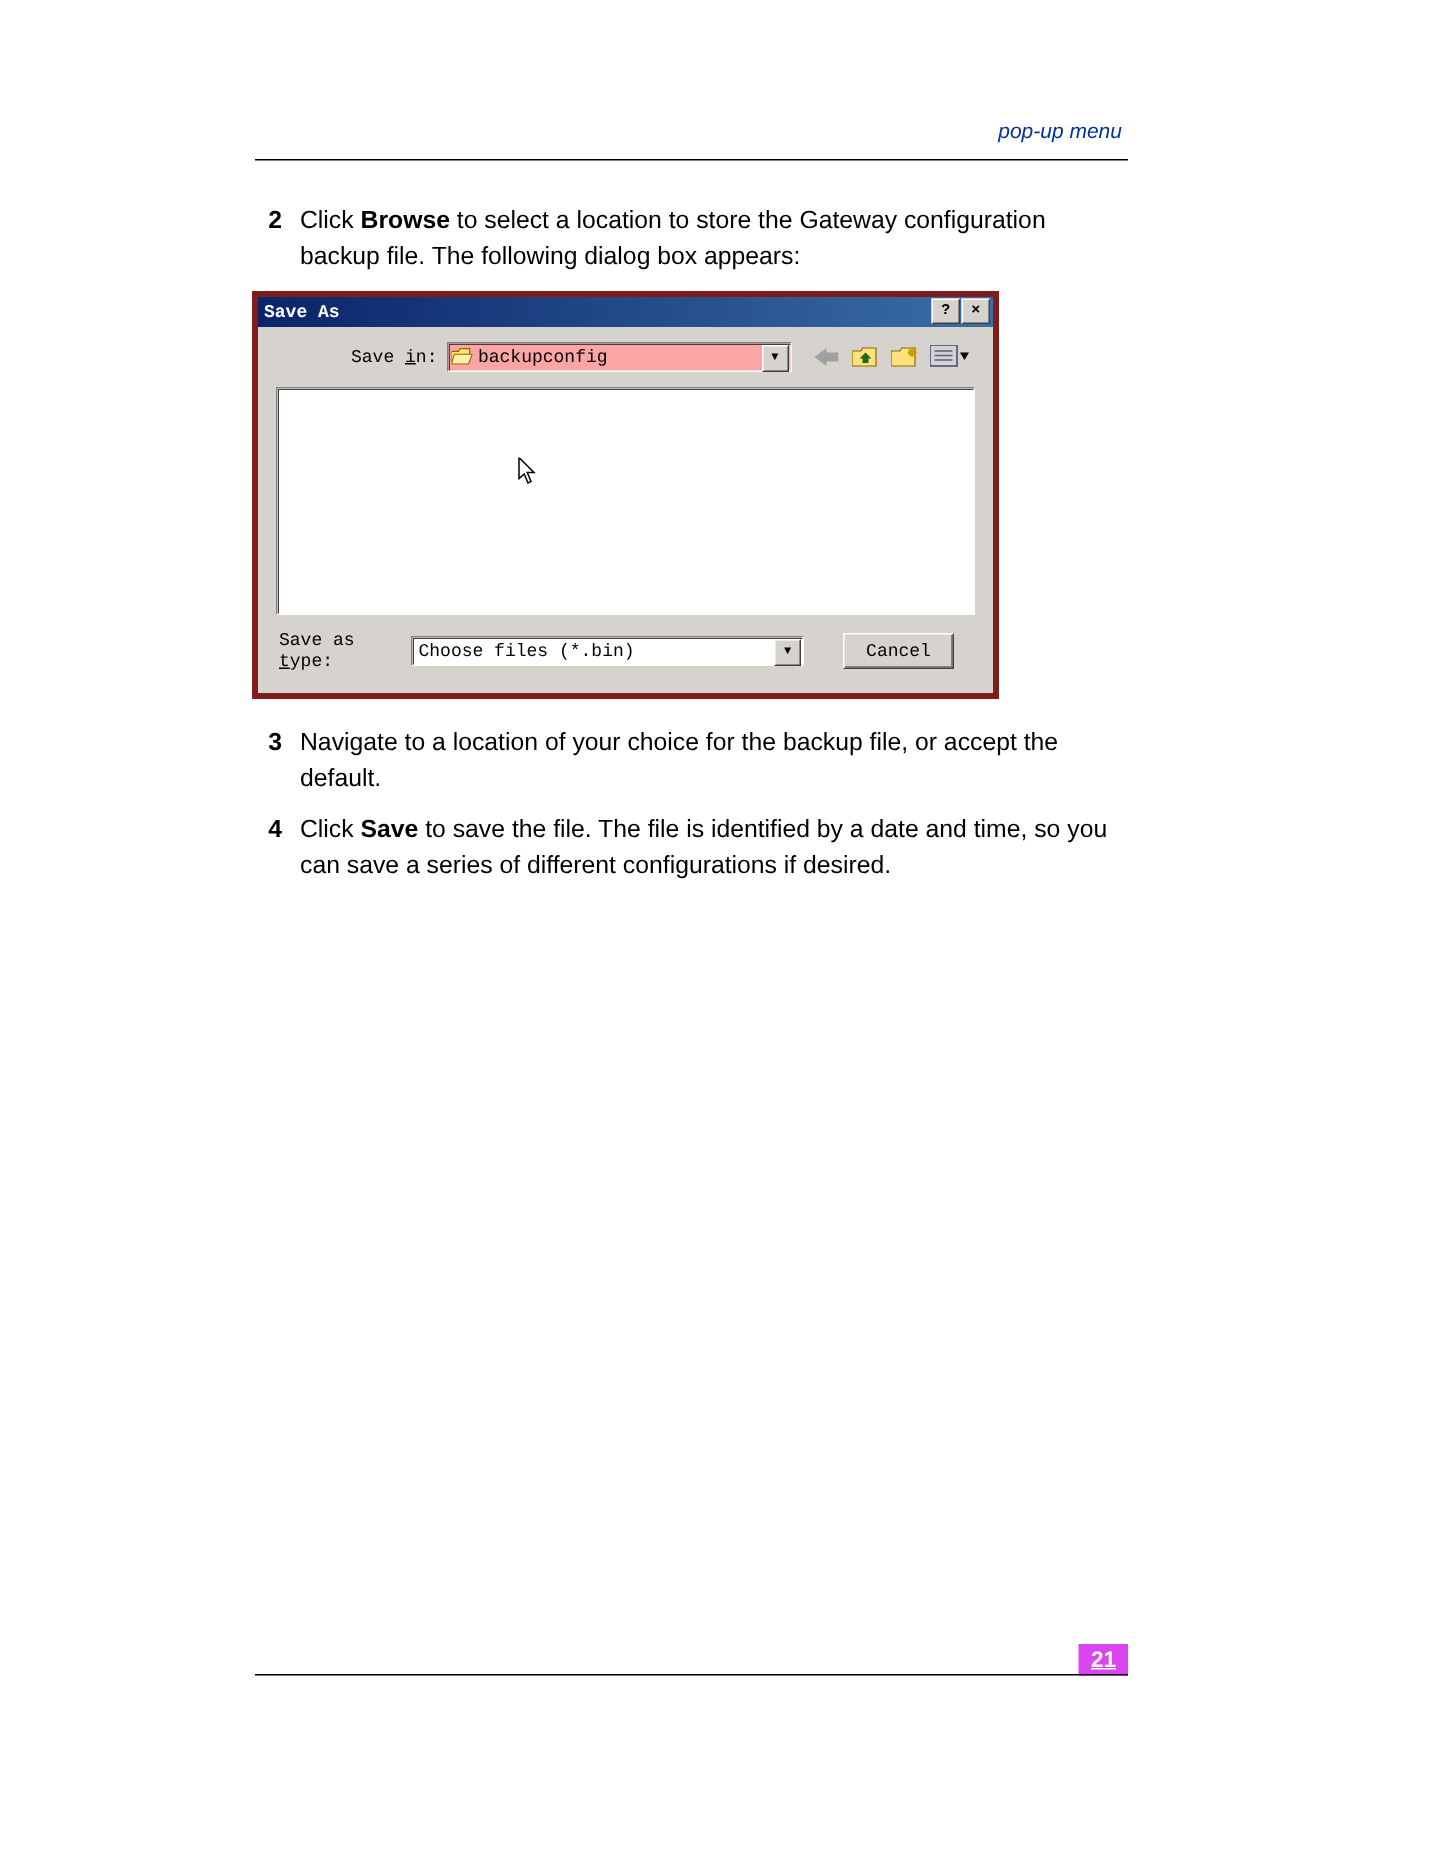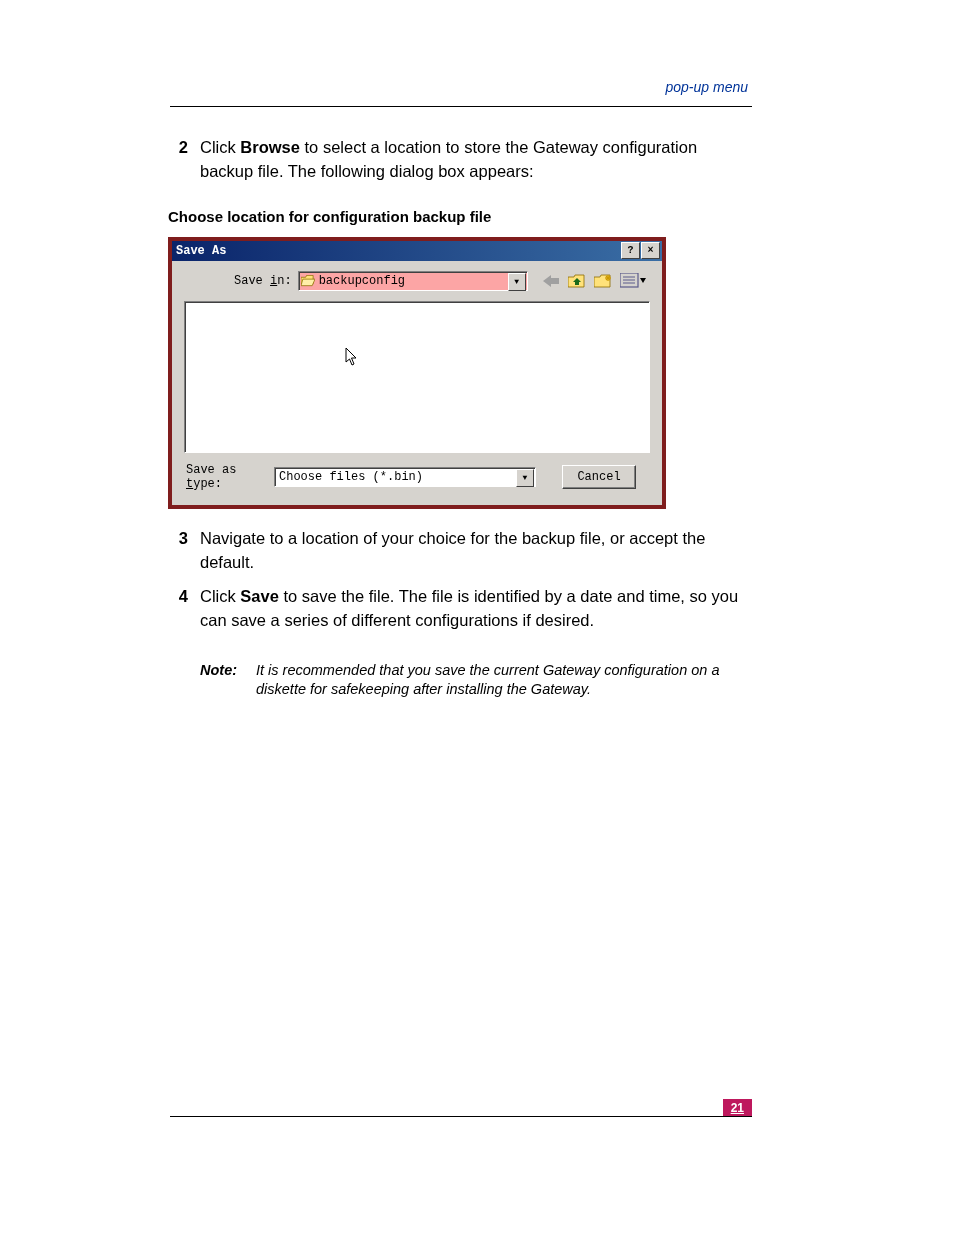--- a/index.html
+++ b/index.html
@@ -213,45 +213,44 @@
     left: 170px; right: 170px;
     bottom: 110px;
     border: none;
     border-top: 1.5px solid #000;
   }
   .pagenum {
     position: absolute;
     right: 170px;
     bottom: 112px;
     transform: translateY(-6px);
-    background: #be185d;
+    background: #d946ef;
     color: #fff;
     font-weight: bold;
-    font-size: 12px;
+    font-size: 15px;
     padding: 2px 8px;
     text-decoration: underline;
   }
 </style>
 </head>
 <body>
 
 <div class="page">
   <div class="top-breadcrumb">pop-up menu</div>
   <hr class="top-rule">
 
   <div class="content">
 
     <div class="step">
       <div class="step-num">2</div>
       <div class="step-body">
         <span>Click </span><b>Browse</b><span> to select a location to store the Gateway configuration backup file. The following dialog box appears:</span>
       </div>
     </div>
 
-    <div class="figure-caption">Choose location for configuration backup file</div>
 
     <div class="dialog">
       <div class="titlebar">
         <span class="titlebar-text">Save As</span>
         <div class="titlebar-buttons">
           <div class="tb-btn">?</div>
           <div class="tb-btn">×</div>
         </div>
       </div>
 
@@ -327,22 +326,18 @@
       <div class="step-body">Navigate to a location of your choice for the backup file, or accept the default.</div>
     </div>
 
     <div class="step">
       <div class="step-num">4</div>
       <div class="step-body">
         <span>Click </span><b>Save</b><span> to save the file. The file is identified by a date and time, so you can save a series of different configurations if desired.</span>
       </div>
     </div>
 
-    <div class="note-block">
-      <div class="note-label">Note:</div>
-      <div class="note-body">It is recommended that you save the current Gateway configuration on a diskette for safekeeping after installing the Gateway.</div>
-    </div>
 
   </div>
 
   <div class="pagenum">21</div>
   <hr class="bottom-rule">
 </div>
 
 </body></html>

